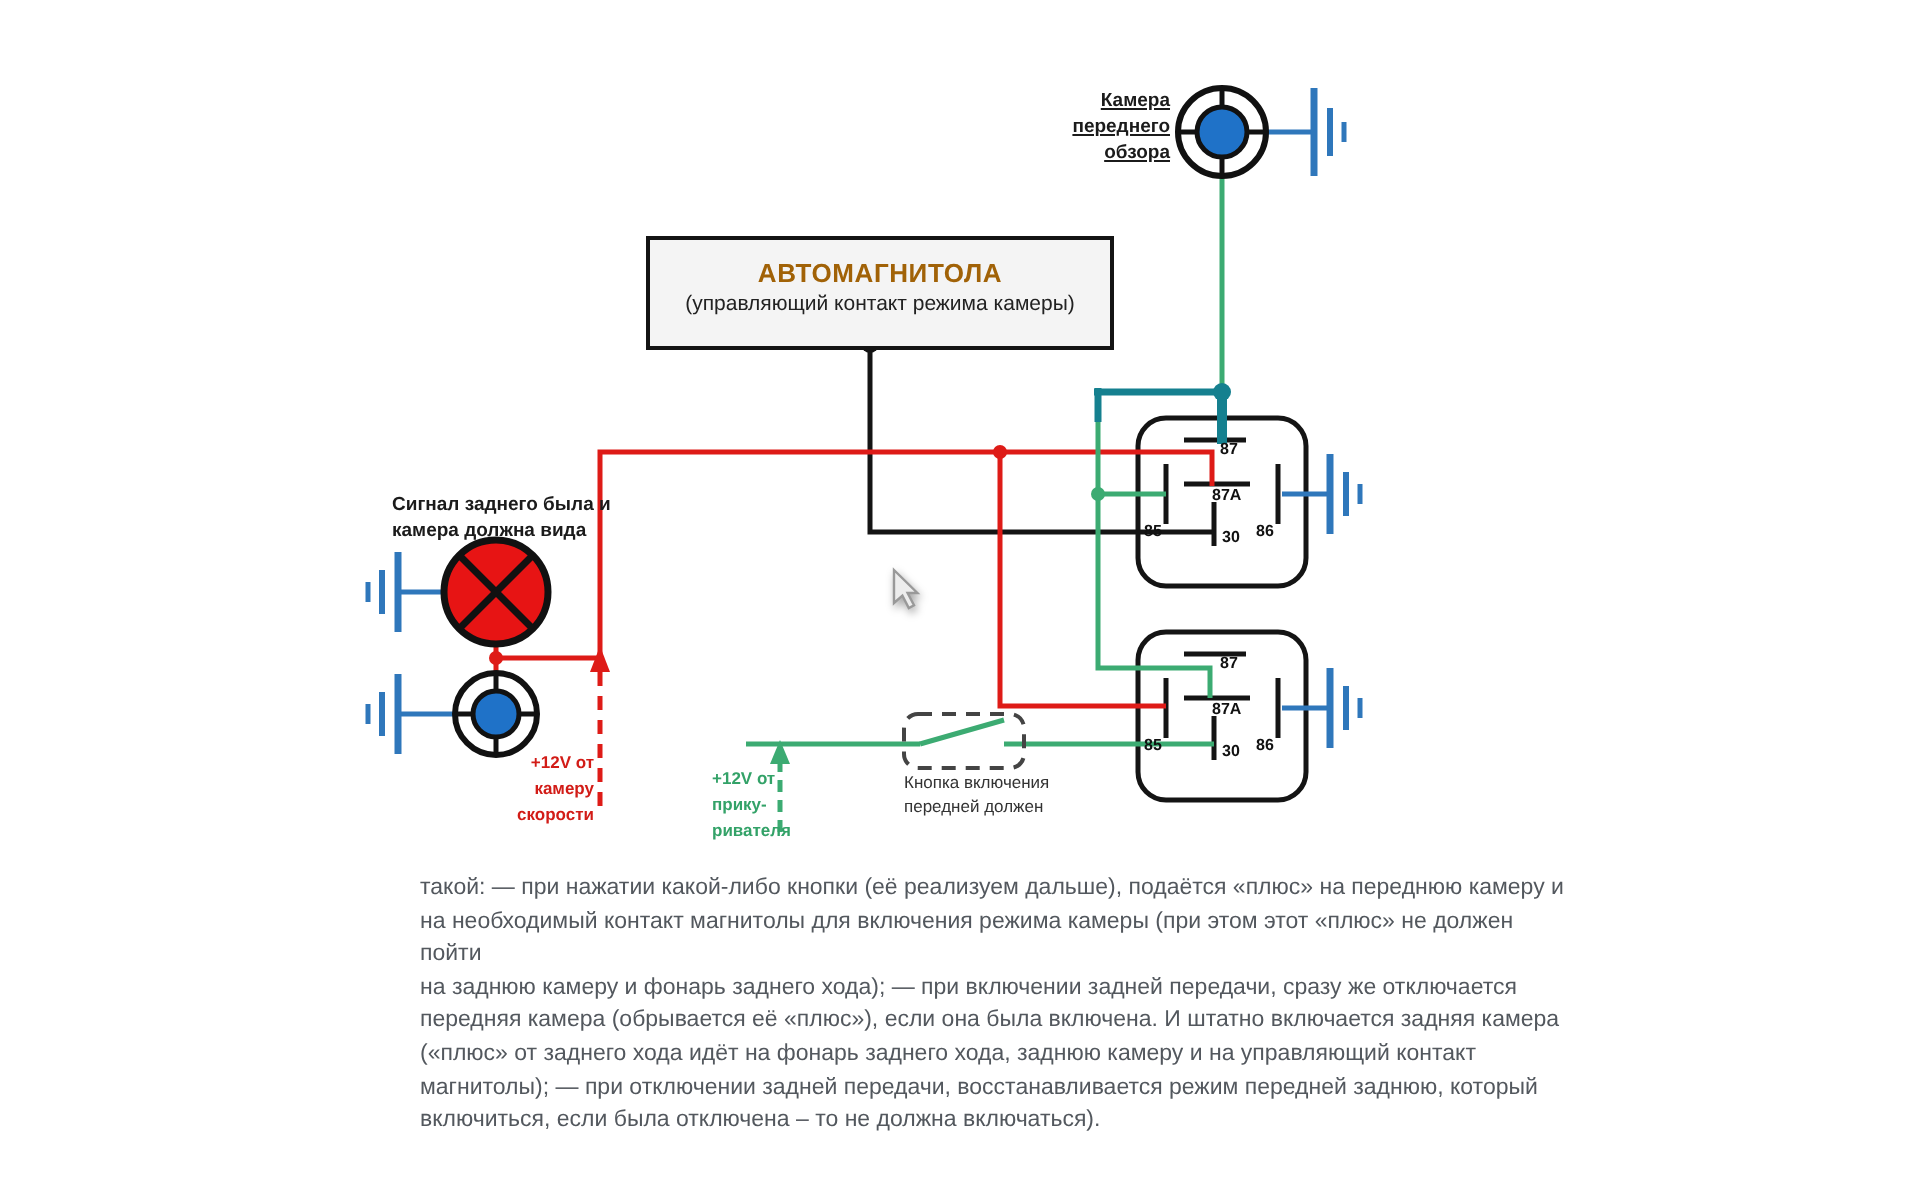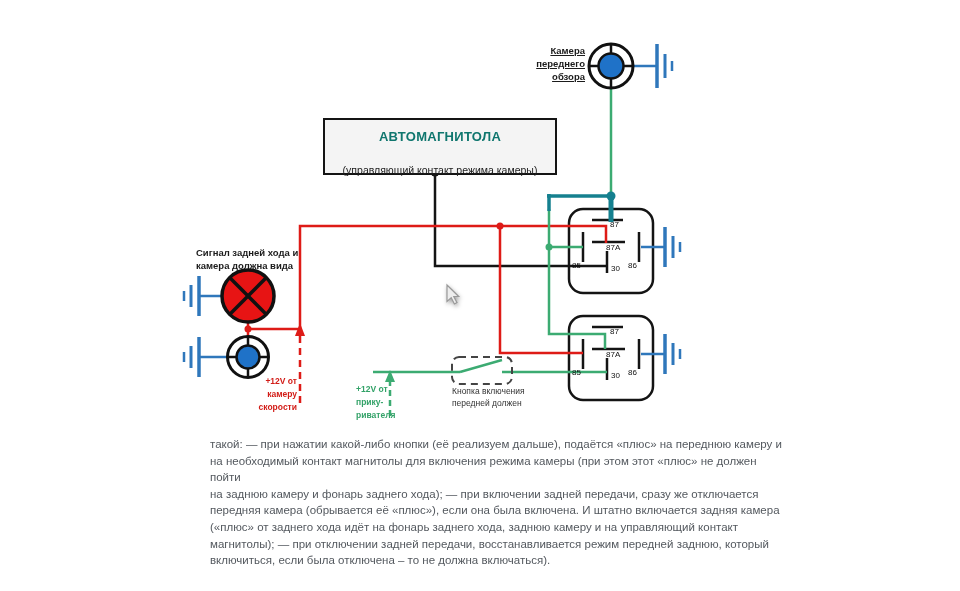--- a/index.html
+++ b/index.html
@@ -1,25 +1,25 @@
 <!DOCTYPE html>
 <html><head>
 <meta charset="utf-8">
 <style>
   html,body{margin:0;padding:0;background:#fff;}
   #stage{position:relative;width:960px;height:591px;background:#fff;overflow:hidden;
          font-family:"Liberation Sans",sans-serif;}
   #stage svg{position:absolute;left:0;top:0;}
   .lbl{position:absolute;color:#1b1b1b;font-weight:700;font-size:9.5px;line-height:13px;}
   .lbl div{white-space:nowrap;}
-  .pin-label{position:absolute;font-size:8px;font-weight:400;color:#111;line-height:8px;}
+  .pin-label{position:absolute;font-size:8px;font-weight:700;color:#111;line-height:8px;}
   .headunit{position:absolute;left:323px;top:118px;width:230px;height:53px;
             background:#f4f4f4;border:2.5px solid #141414;text-align:center;}
-  .headunit .t{font-weight:700;font-size:13px;color:#0f766e;margin-top:9px;letter-spacing:.3px;}
-  .headunit .s{font-size:10.5px;color:#222;margin-top:20px;}
+  .headunit .t{font-weight:700;font-size:13px;color:#a16207;margin-top:9px;letter-spacing:.3px;}
+  .headunit .s{font-size:10.5px;color:#222;margin-top:2px;}
   .v12-red{position:absolute;left:240px;top:375px;width:57px;text-align:right;
            color:#d21c17;font-weight:700;font-size:8.5px;line-height:13px;}
   .v12-green{position:absolute;left:356px;top:383px;color:#33a268;font-weight:700;
              font-size:8.5px;line-height:13px;}
   .btn-lbl{position:absolute;left:452px;top:386px;color:#333;font-size:8.5px;line-height:11.5px;}
   .comment{position:absolute;left:210px;top:436px;width:575px;color:#53585e;
            font-size:11.5px;line-height:16.6px;}
   .cursor-shadow{filter:drop-shadow(1.5px 2px 2px rgba(0,0,0,.35));}
 </style>
 </head>
@@ -144,21 +144,21 @@
     <div class="s">(управляющий контакт режима камеры)</div>
   </div>
 
   <div class="lbl" style="left:505px;top:44px;width:80px;text-align:right;text-decoration:underline;">
     <div>Камера</div>
     <div>переднего</div>
     <div>обзора</div>
   </div>
 
   <div class="lbl" style="left:196px;top:246px;">
-    <div>Сигнал задней хода и</div>
+    <div>Сигнал заднего была и</div>
     <div>камера должна вида</div>
   </div>
 
   <div class="v12-red">
     <div>+12V от</div>
     <div>камеру</div>
     <div>скорости</div>
   </div>
 
   <div class="v12-green">

